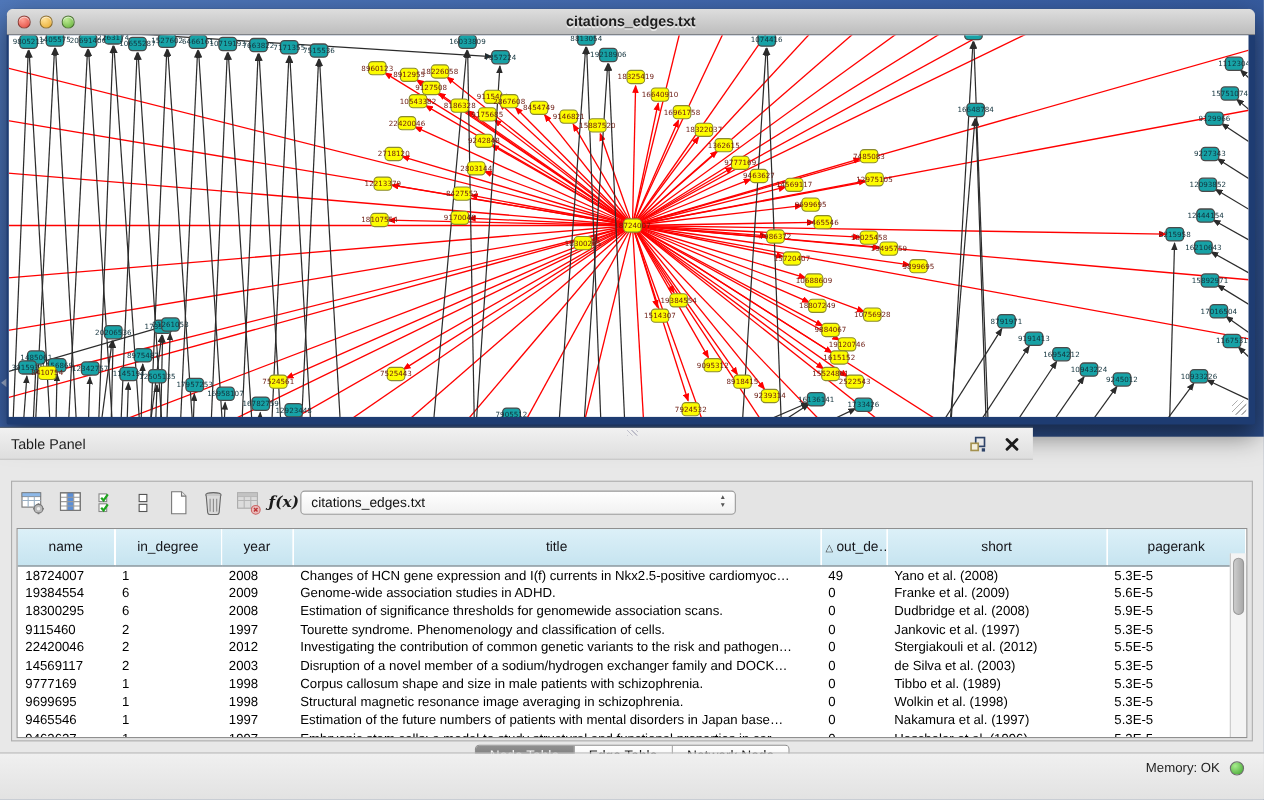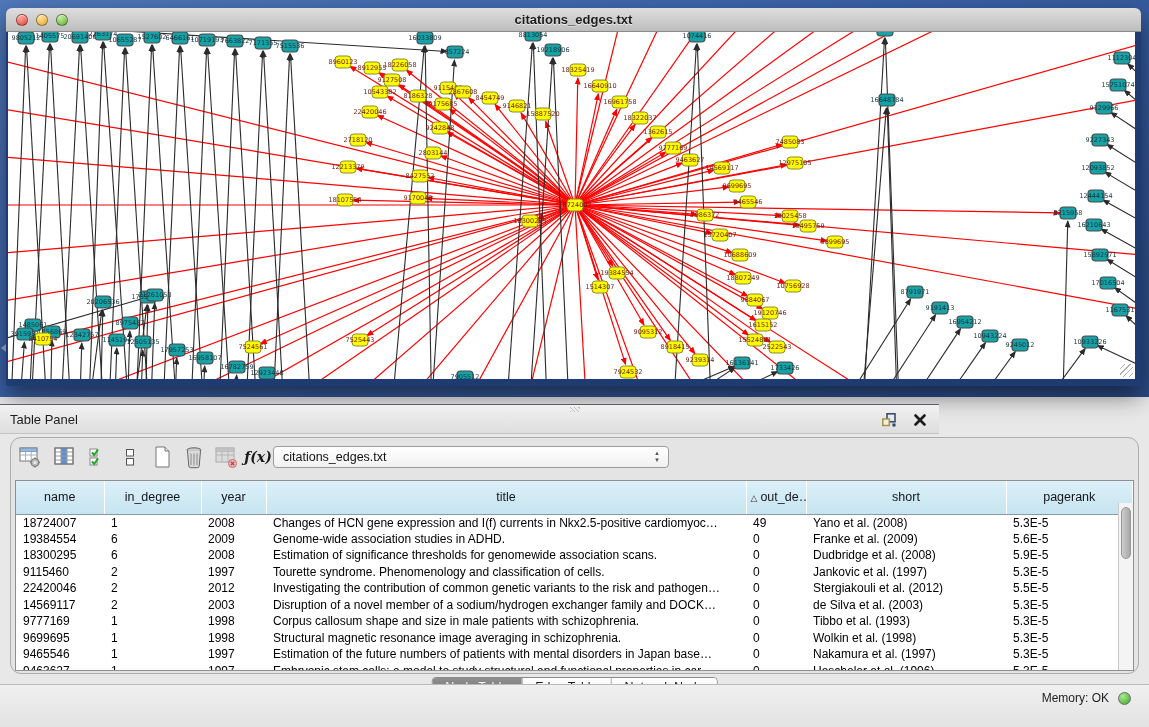--- a/index.html
+++ b/index.html
@@ -53,33 +53,33 @@
   }
   .graph-edge-red   { stroke:#ff0000; stroke-width:1.2; fill:none; }
   .graph-edge-black { stroke:#2b2b2b; stroke-width:1.1; fill:none; }
   .node-rect-t { fill:#17a2a6; stroke:#4a4a4a; stroke-width:1.2; }
   .node-rect-y { fill:#fcfc00; stroke:#8a8a30; stroke-width:1; }
   .node-label-t { fill:#12333d; font-size:6.5px; font-family:"DejaVu Sans", sans-serif; }
   .node-label-y { fill:#6b1a10; font-size:6.5px; font-family:"DejaVu Sans", sans-serif; }
 
   
   .panel-bar {
-    position:absolute; left:0; top:404px; width:939px; height:30px;
+    position:absolute; left:0; top:388px; width:939px; height:30px;
     background:linear-gradient(#f1f1f1,#dedede);
     border-top:1px solid #55606e; border-bottom:1px solid #c4c4c4;
   }
   .panel-title { position:absolute; left:10px; top:0; line-height:29px; font-size:13px; color:#1e1e1e; }
   .splitter-grip { position:absolute; left:570px; top:2px; width:10px; height:5px;
     background:repeating-linear-gradient(45deg,#aab 0 1px, transparent 1px 3px); opacity:.7; }
   .panel-bar-icons { position:absolute; right:12px; top:7px; display:flex; gap:16px; align-items:center; }
   .pbi { cursor:default; }
 
   .inner {
     position:absolute; left:10px; top:437px; width:1129px; height:237px;
-    background:#e4e4e4; border:1px solid #adadad; border-radius:11px;
+    background:#e4e4e4; border:1px solid #adadad; border-radius:0;
   }
   .tb-icon { position:absolute; top:5px; width:26px; height:28px; display:flex; align-items:center; justify-content:center; }
   .fx-label { font-family:"DejaVu Serif", serif; font-style:italic; font-weight:bold; font-size:14px; color:#1a1a1a; }
   .combo {
     position:absolute; left:262px; top:8px; width:396px; height:22px;
     background:linear-gradient(#ffffff,#f1f1f1);
     border:1px solid #9c9c9c; border-radius:4px;
     font-size:12.5px; color:#111; line-height:20px; padding:0 22px 0 9px;
     overflow:hidden; white-space:nowrap;
   }
@@ -935,21 +935,21 @@
             <td>0</td>
             <td>de Silva et al. (2003)</td>
             <td>5.3E-5</td>
           </tr>
           <tr>
             <td>9777169</td>
             <td>1</td>
             <td>1998</td>
             <td>Corpus callosum shape and size in male patients with schizophrenia.</td>
             <td>0</td>
-            <td>Tibbo et al. (1993)</td>
+            <td>Tibbo et al. (1989)</td>
             <td>5.3E-5</td>
           </tr>
           <tr>
             <td>9699695</td>
             <td>1</td>
             <td>1998</td>
             <td>Structural magnetic resonance image averaging in schizophrenia.</td>
             <td>0</td>
             <td>Wolkin et al. (1998)</td>
             <td>5.3E-5</td>

